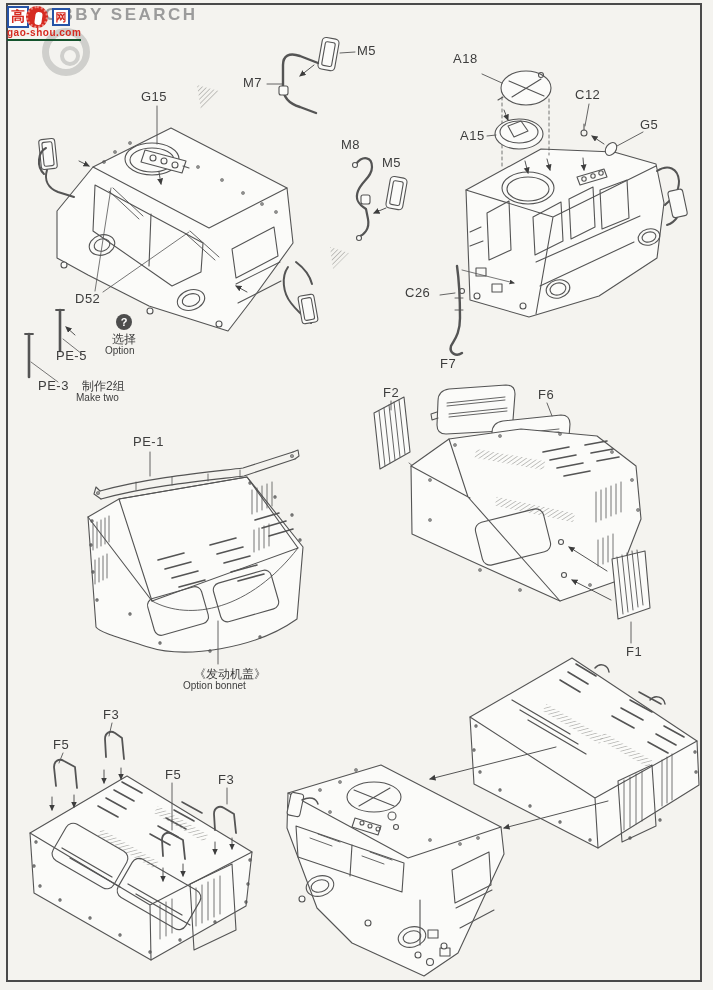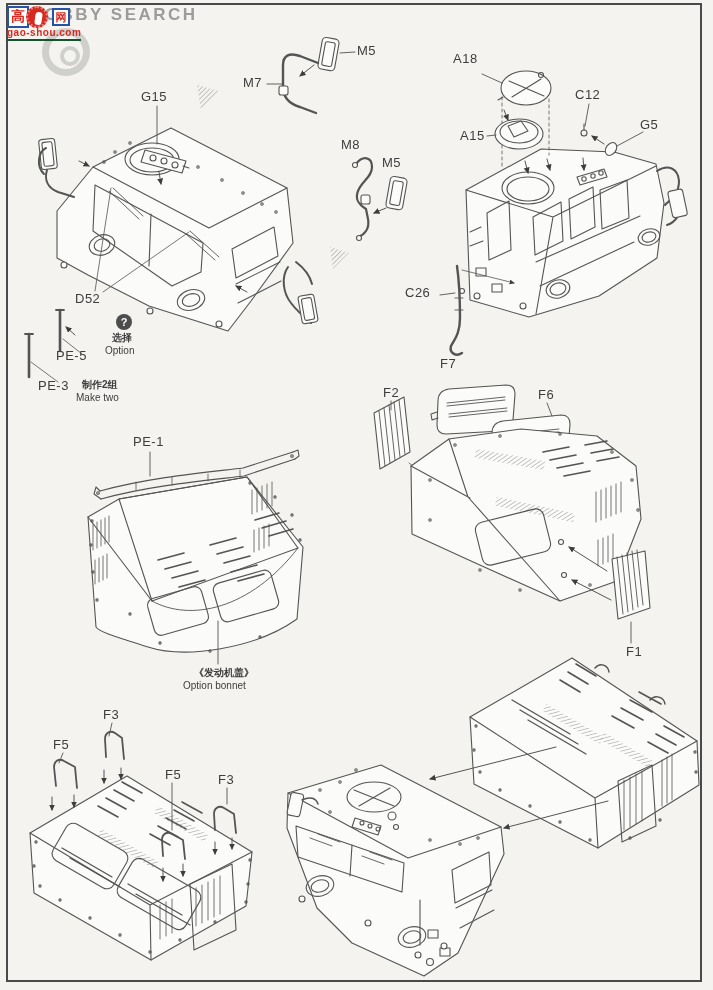--- a/index.html
+++ b/index.html
@@ -10,21 +10,21 @@
   }
   .frame{
     position:absolute;left:6px;top:3px;width:696px;height:979px;
     border:2px solid #4a4a4a;box-sizing:border-box;pointer-events:none;
   }
   .diagram-svg{position:absolute;left:0;top:0;}
   .part-label{
     position:absolute;font-size:13px;color:#3d3d3d;letter-spacing:0.5px;
     white-space:nowrap;line-height:1;
   }
-  .small-cn{position:absolute;font-size:10px;color:#3d3d3d;white-space:nowrap;line-height:1;font-weight:bold;}
+  .small-cn{position:absolute;font-size:12px;color:#3d3d3d;white-space:nowrap;line-height:1;}
   .small-en{position:absolute;font-size:10px;color:#3d3d3d;white-space:nowrap;line-height:1;}
   .q-circle{
     position:absolute;width:16px;height:16px;border-radius:50%;
     background:#4d4d4d;color:#ffffff;font-size:11px;font-weight:bold;
     display:flex;align-items:center;justify-content:center;
   }
   
   .wm-brand{
     position:absolute;left:30px;top:5px;font-size:17px;font-weight:bold;
     letter-spacing:2.5px;color:#9b9b9b;

